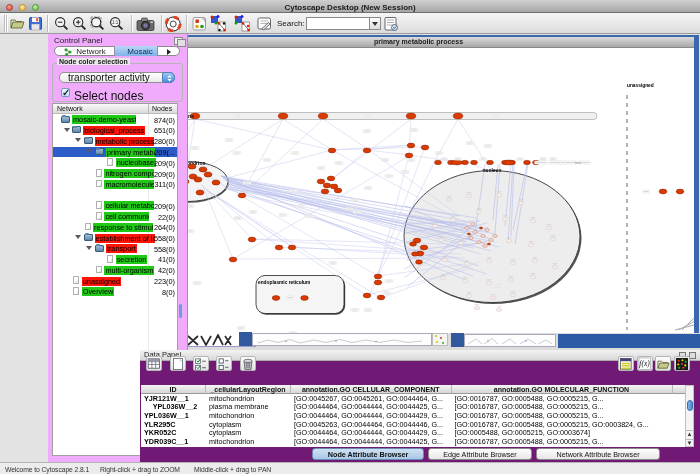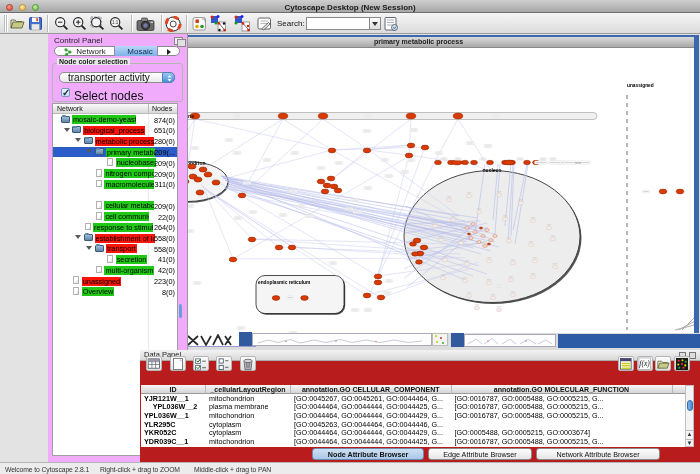--- a/index.html
+++ b/index.html
@@ -27,21 +27,21 @@
 .tnum{position:absolute;right:2px;top:1.5px;color:#000;}
 .tlab{position:absolute;top:1.2px;padding:0 1px;color:#000;}
 .tri{position:absolute;top:2.8px;width:0;height:0;border-left:3.5px solid transparent;border-right:3.5px solid transparent;border-top:4.8px solid #5a5a5a;}
 .fold{position:absolute;top:1.5px;width:9px;height:7px;background:linear-gradient(#9dbdd8,#5e87a8);border:0.5px solid #3c5a75;border-radius:1px;}
 .fold:before{content:"";position:absolute;left:0;top:-1.5px;width:4px;height:2px;background:#5e87a8;border-radius:1px 1px 0 0;}
 .leaf{position:absolute;top:1px;width:6px;height:7.8px;background:linear-gradient(135deg,#fff 70%,#e8e8e8 70%);border:0.6px solid #b0b0b0;border-radius:0.5px;}
 
 #netwin{left:140px;top:35px;width:559px;height:298px;background:#3a67ad;border-radius:0;}
 
 
-#dpanel{left:140px;top:350px;width:560px;height:112px;background:#b91c1c;}
+#dpanel{left:140px;top:350px;width:560px;height:112px;background:#701a75;}
 #dphead{left:0;top:0;width:560px;height:11px;background:linear-gradient(#f3f3f3,#d8d8d8);border-bottom:1px solid #aaa;font-size:7.5px;color:#222;padding-left:4px;}
 .dbtn{position:absolute;top:6px;width:16px;height:15px;background:linear-gradient(#fcfcfc,#e2e2e2);border:1px solid #b5b5b5;border-radius:2px;}
 #dtable{left:1px;top:35px;width:545px;height:62px;background:#fff;font-size:7.2px;}
 .th{position:absolute;top:0;height:9px;background:linear-gradient(#f6f6f6,#d6d6d6);border-right:1px solid #b8b8b8;border-bottom:1px solid #9a9a9a;text-align:center;font-weight:bold;color:#111;font-size:7px;line-height:9px;}
 .td{position:absolute;height:8.7px;line-height:8.7px;padding-left:3px;white-space:nowrap;overflow:hidden;color:#000;}
 #vsb{left:545px;top:35px;width:9px;height:62px;background:#f4f4f4;border:1px solid #c0c0c0;}
 #vthumb{left:1px;top:14px;width:6px;height:11px;background:linear-gradient(90deg,#7fb2e8,#4a8bd8);border:0.5px solid #3a6ea8;border-radius:3px;}
 .tabbtn{position:absolute;top:0;height:12px;border:1px solid #8a8a8a;border-radius:3px;background:linear-gradient(#fdfdfd,#e6e6e6);font-size:7.2px;line-height:11px;text-align:center;color:#111;}
 #statusbar{left:0;top:462px;width:700px;height:12px;background:#ececec;border-top:1px solid #b5b5b5;font-size:6.8px;color:#333;letter-spacing:-0.1px;}
 </style></head><body>
@@ -791,20 +791,21 @@
         <div class="td" style="left:65px;top:18.2px;width:85px;">plasma membrane</div>
         <div class="td" style="left:150px;top:18.2px;width:160px;">[GO:0044464, GO:0044444, GO:0044425, G...</div>
         <div class="td" style="left:310.5px;top:18.2px;width:221px;">[GO:0016787, GO:0005488, GO:0005215, G...</div>
         <div class="td" style="left:0px;top:26.9px;width:65px;font-weight:bold;">YPL036W__1</div>
         <div class="td" style="left:65px;top:26.9px;width:85px;">mitochondrion</div>
         <div class="td" style="left:150px;top:26.9px;width:160px;">[GO:0044464, GO:0044444, GO:0044429, G...</div>
         <div class="td" style="left:310.5px;top:26.9px;width:221px;">[GO:0016787, GO:0005488, GO:0005215, G...</div>
         <div class="td" style="left:0px;top:35.599999999999994px;width:65px;font-weight:bold;">YLR295C</div>
         <div class="td" style="left:65px;top:35.599999999999994px;width:85px;">cytoplasm</div>
         <div class="td" style="left:150px;top:35.599999999999994px;width:160px;">[GO:0045263, GO:0044464, GO:0044446, G...</div>
+        <div class="td" style="left:310.5px;top:35.599999999999994px;width:221px;">[GO:0016787, GO:0005488, GO:0005215, GO:0003824, G...</div>
         <div class="td" style="left:0px;top:44.3px;width:65px;font-weight:bold;">YKR052C</div>
         <div class="td" style="left:65px;top:44.3px;width:85px;">cytoplasm</div>
         <div class="td" style="left:150px;top:44.3px;width:160px;">[GO:0044464, GO:0044444, GO:0044429, G...</div>
         <div class="td" style="left:310.5px;top:44.3px;width:221px;">[GO:0005488, GO:0005215, GO:0003674]</div>
         <div class="td" style="left:0px;top:53.0px;width:65px;font-weight:bold;">YDR039C__1</div>
         <div class="td" style="left:65px;top:53.0px;width:85px;">mitochondrion</div>
         <div class="td" style="left:150px;top:53.0px;width:160px;">[GO:0044464, GO:0044444, GO:0044425, G...</div>
         <div class="td" style="left:310.5px;top:53.0px;width:221px;">[GO:0016787, GO:0005488, GO:0005215, G...</div>
       </div>
 <div class="abs" id="vsb">

